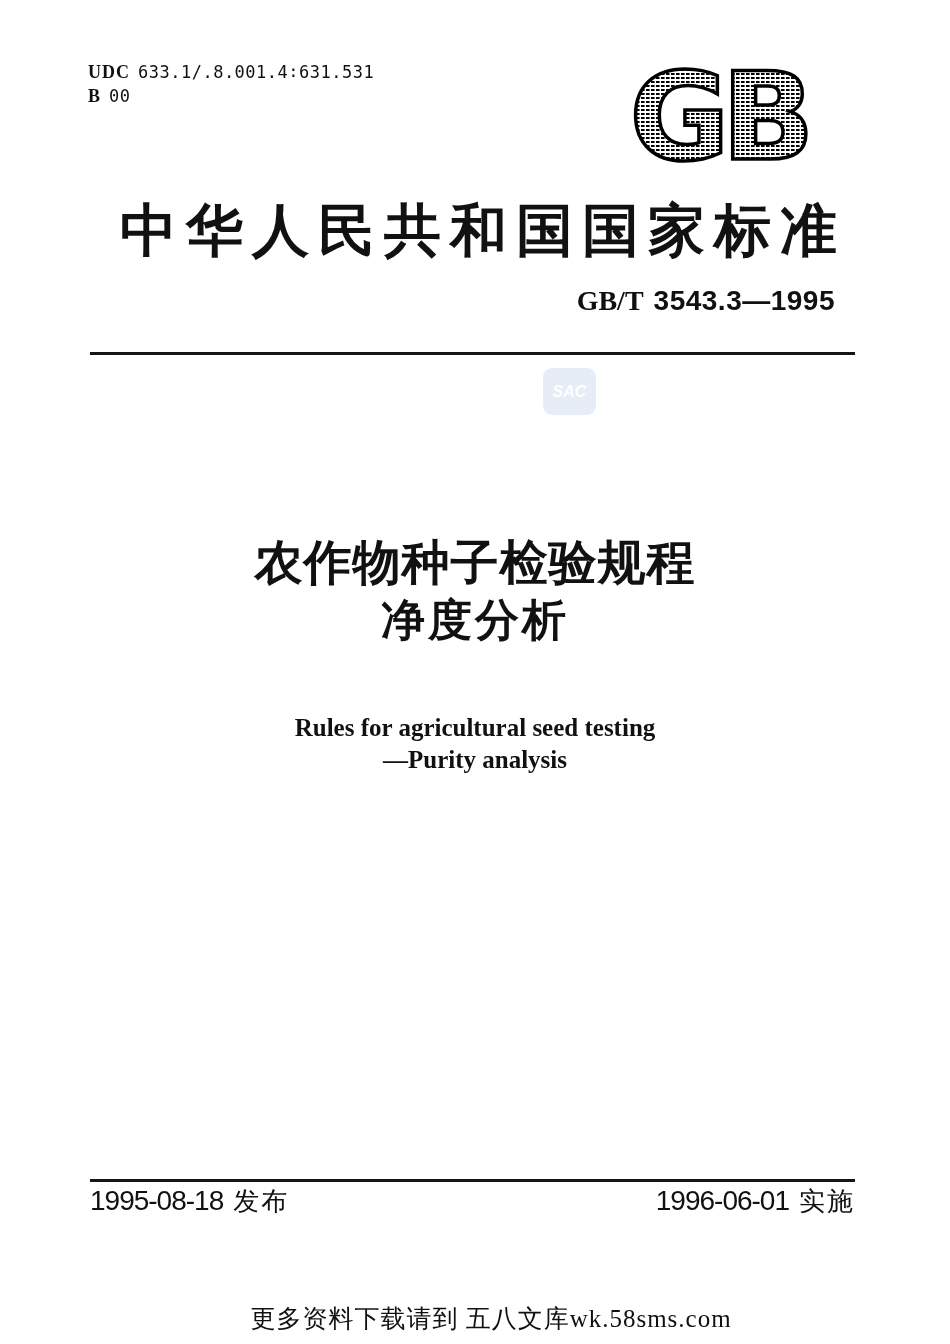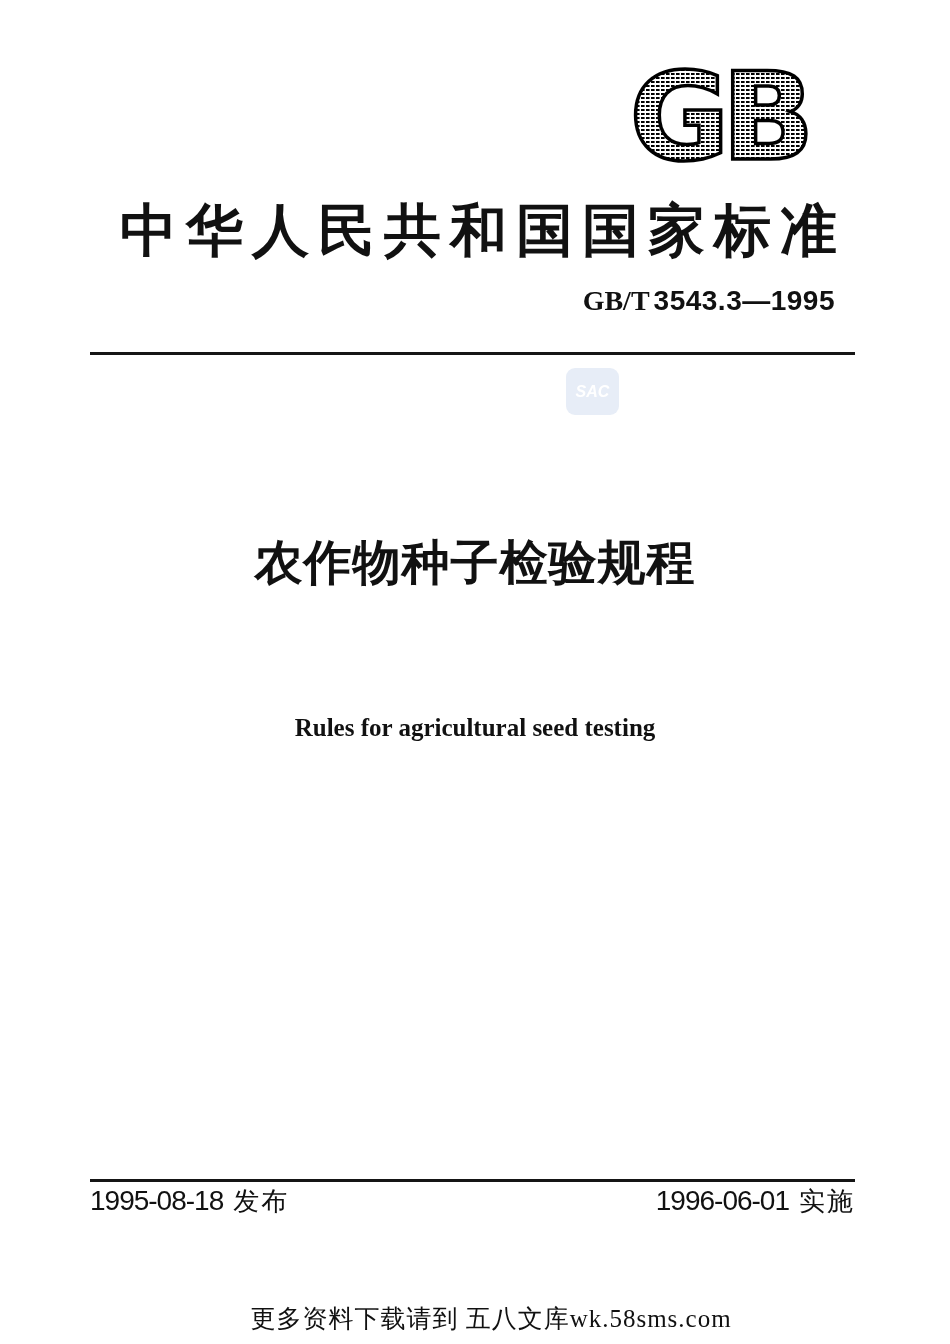--- a/index.html
+++ b/index.html
@@ -67,21 +67,21 @@
   .standard-code {
     position: absolute;
     top: 285px;
     right: 115px;
     font-size: 28px;
     font-weight: bold;
     white-space: nowrap;
   }
   .standard-code .prefix {
     font-family: "Liberation Serif", "DejaVu Serif", serif;
-    margin-right: 4px;
+    margin-right: 10px;
   }
   .standard-code .number {
     font-family: "Liberation Sans", "DejaVu Sans", sans-serif;
     font-weight: bold;
     letter-spacing: 0.5px;
   }
 
   
   .rule {
     position: absolute;
@@ -89,21 +89,21 @@
     width: 765px;
     height: 3px;
     background: #151515;
   }
   .rule-top { top: 352px; }
   .rule-bottom { top: 1179px; }
 
   
   .sac-mark {
     position: absolute;
-    left: 566px;
+    left: 543px;
     top: 368px;
     width: 53px;
     height: 47px;
     background: #e7edf7;
     border-radius: 9px;
     display: flex;
     align-items: center;
     justify-content: center;
   }
   .sac-mark span {
@@ -200,20 +200,24 @@
     letter-spacing: 1px;
     white-space: nowrap;
     padding-left: 16px;
   }
 </style>
 </head>
 <body>
 
 <div class="page">
 
+  <div class="udc-block">
+    <span class="udc-line"><span class="udc-label">UDC</span><span class="udc-value">633.1/.8.001.4∶631.531</span></span>
+    <span class="udc-line"><span class="udc-label">B</span><span class="udc-value">00</span></span>
+  </div>
 
   <svg class="gb-logo" viewBox="0 0 205 115" aria-hidden="true">
     <defs>
       <pattern id="halftone" width="5" height="4" patternUnits="userSpaceOnUse">
         <rect width="5" height="4" fill="#ffffff"></rect>
         <rect x="0" y="1" width="3.6" height="2" fill="#000000"></rect>
       </pattern>
     </defs>
     <text x="102" y="99" text-anchor="middle" font-family="'DejaVu Sans', sans-serif" font-weight="bold" font-size="122" letter-spacing="-8" fill="url(#halftone)" stroke="#000000" stroke-width="3.5">GB</text>
   </svg>
@@ -224,21 +228,23 @@
     <span class="prefix">GB/T</span><span class="number">3543.3—1995</span>
   </div>
 
   <div class="rule rule-top"></div>
 
   <div class="sac-mark">
     <span>SAC</span>
   </div>
 
   <div class="cn-title line1">农作物种子检验规程</div>
+  <div class="cn-title line2">净度分析</div>
   <div class="en-title line1">Rules for agricultural seed testing</div>
+  <div class="en-title line2">—Purity analysis</div>
 
   <div class="dates-row">
     <span><span class="date-num">1995-08-18</span><span class="date-label">发布</span></span>
     <span><span class="date-num">1996-06-01</span><span class="date-label">实施</span></span>
   </div>
 
   <div class="rule rule-bottom"></div>
 
 
   <div class="footer-note">更多资料下载请到 五八文库wk.58sms.com</div>

